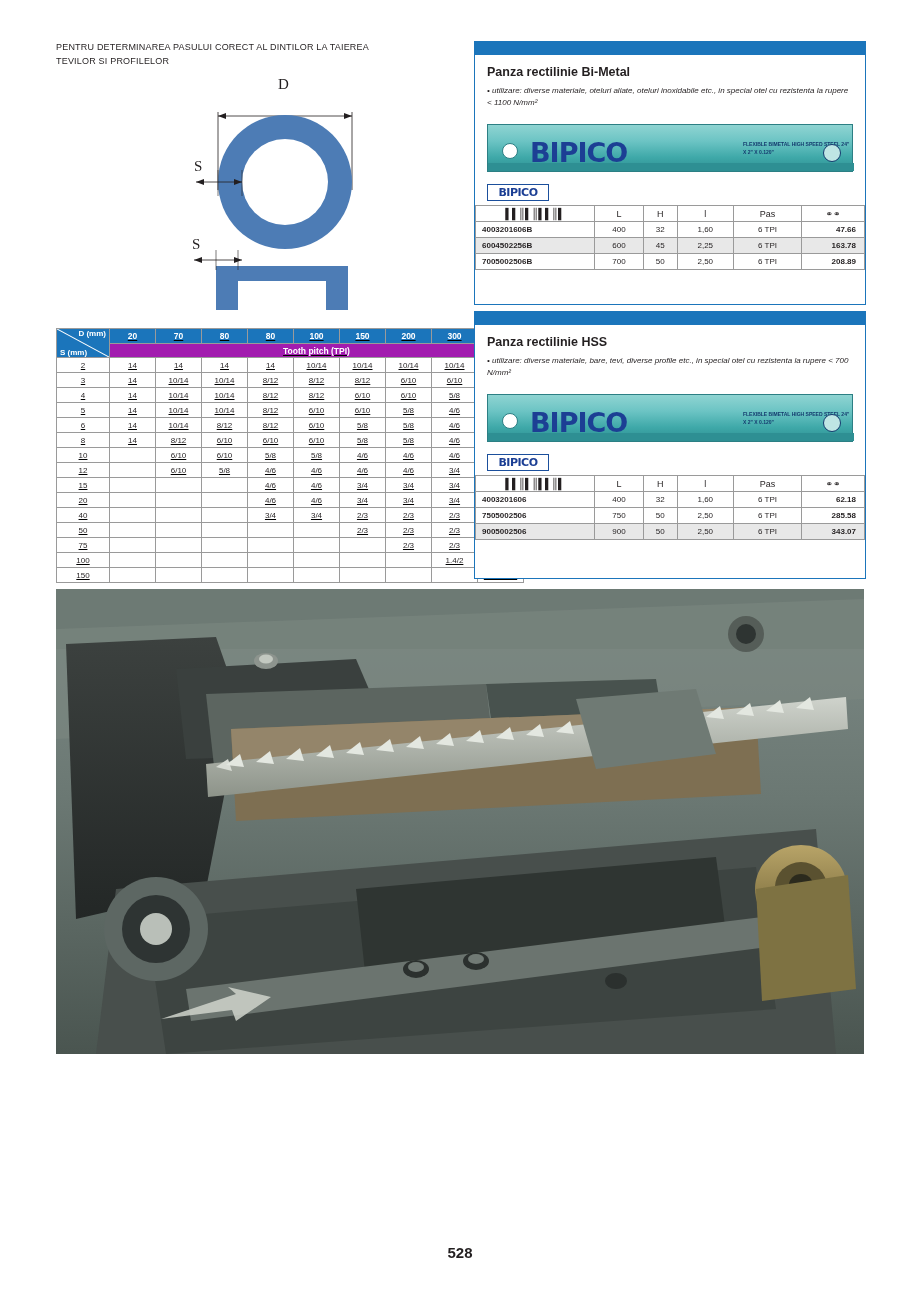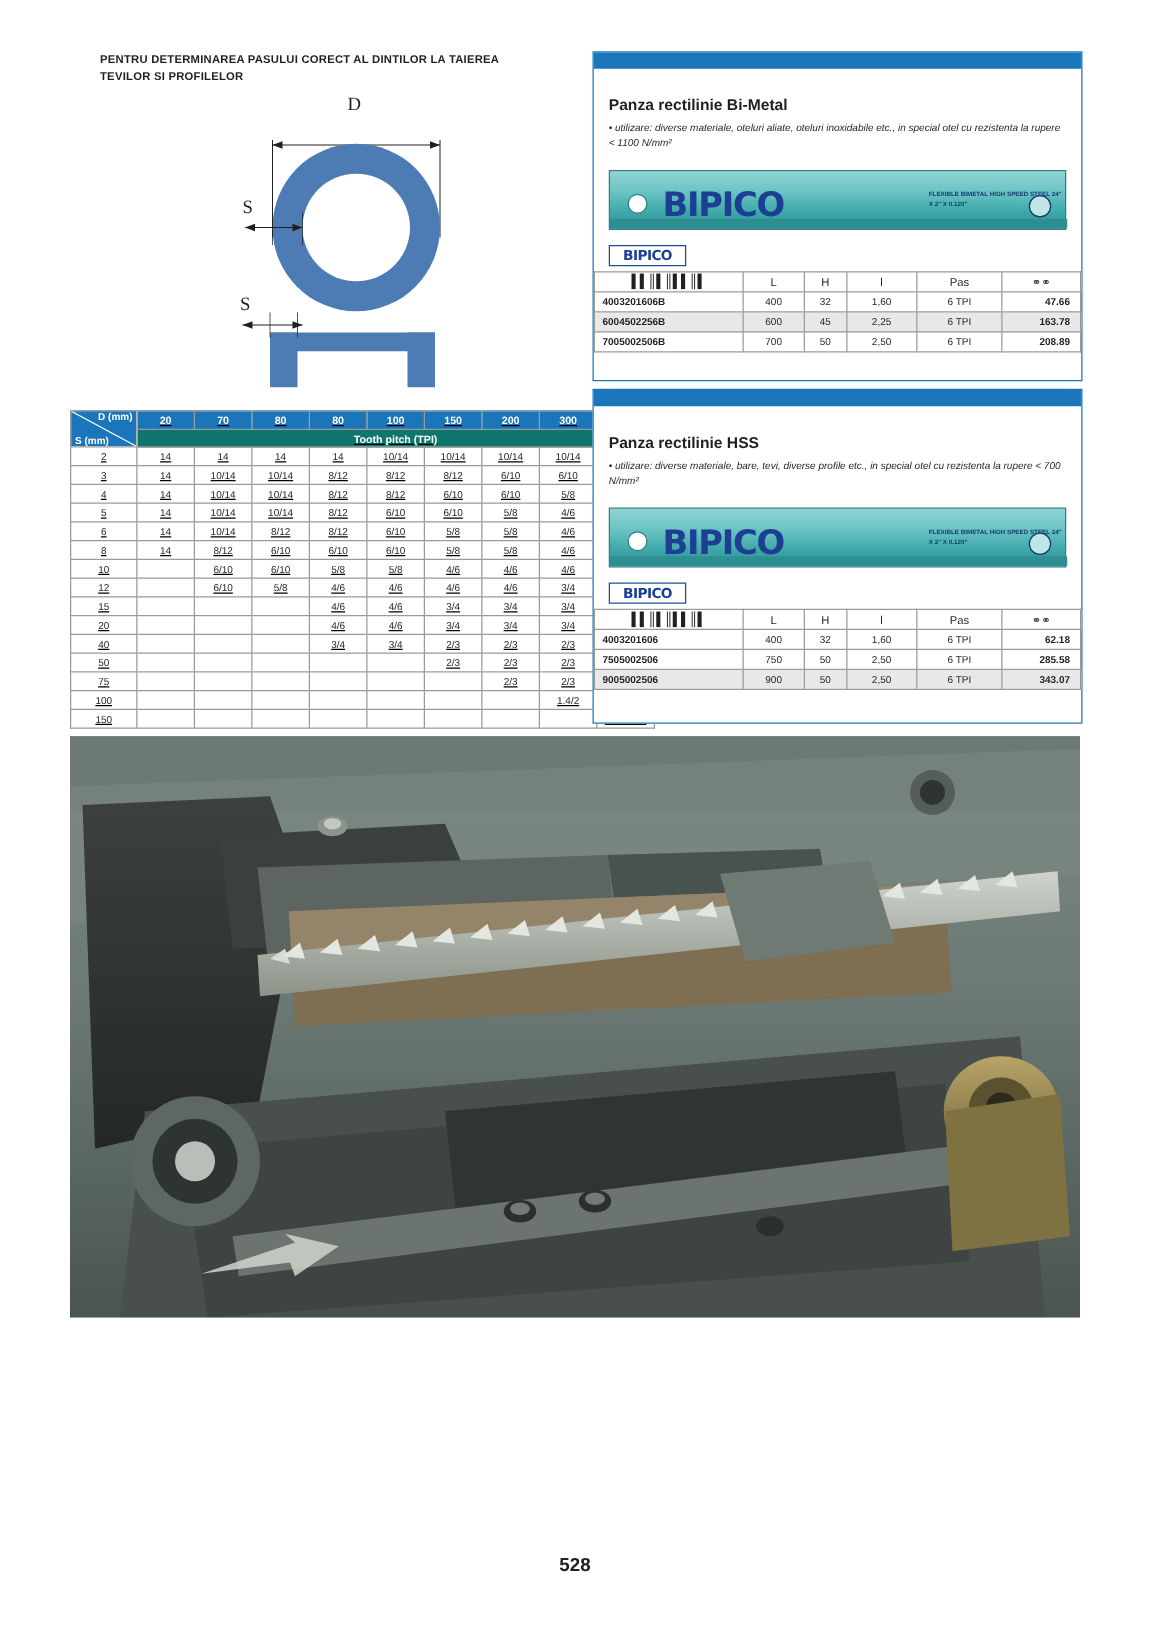--- a/index.html
+++ b/index.html
@@ -7,53 +7,53 @@
     width:920px; height:1301px;
     background:#ffffff;
     font-family:"Liberation Sans", sans-serif;
     position:relative;
     overflow:hidden;
   }
   .page { position:relative; width:920px; height:1301px; }
 
   
   .heading {
-    position:absolute; left:80px; top:41px; width:330px;
-    font-size:9px; font-weight:bold; color:#231f20; line-height:1.5;
+    position:absolute; left:56px; top:41px; width:330px;
+    font-size:9px; font-weight:normal; color:#231f20; line-height:1.5;
     letter-spacing:0.2px;
   }
 
   
   .diagram { position:absolute; left:150px; top:70px; width:300px; height:240px; }
   .dim-label { position:absolute; font-size:15px; color:#231f20; font-family:"Liberation Serif", serif; }
 
   
   .tpi-table { position:absolute; left:56px; top:328px; border-collapse:collapse;text-decoration:underline; }
   .tpi-table td, .tpi-table th {
     border:1px solid #9a9a9a;
     font-size:8px; color:#231f20; text-align:center;
     height:14px; padding:0;
     font-family:"Liberation Sans", sans-serif;
   }
   .tpi-table th { background:#1b75bb; color:#ffffff; font-weight:bold; font-size:8.5px; }
   .tpi-table td.rowhdr { width:52px; background:#ffffff; }
   .tpi-table td.val { width:45px; }
-  .tpi-table .pitch-band { background:#0f766e; color:#ffffff; font-weight:bold; font-size:8.5px; height:13px; }
+  .tpi-table .pitch-band { background:#a21caf; color:#ffffff; font-weight:bold; font-size:8.5px; height:13px; }
   .corner {
     width:52px; height:27px; padding:0; position:relative; background:#1b75bb;
     border:1px solid #9a9a9a;
   }
   .corner .d { position:absolute; right:3px; top:0px; font-size:8px; color:#fff; font-weight:bold;}
   .corner .s { position:absolute; left:3px; bottom:0px; font-size:8px; color:#fff; font-weight:bold;}
   .corner .slash { position:absolute; left:0; top:0; width:100%; height:100%; }
 
   
   .panel { position:absolute; border:1px solid #1b75bb; background:#ffffff; }
   .panel-topbar { background:#1b75bb; height:13px; }
-  .panel-title { font-size:12.5px; font-weight:bold; color:#231f20; padding:22px 12px 6px 12px; }
+  .panel-title { font-size:12.5px; font-weight:bold; color:#231f20; padding:10px 12px 6px 12px; }
   .panel-desc { font-size:8px; color:#231f20; font-style:italic; padding:0 12px 8px 12px; line-height:1.45; }
 
   .blade-img { margin:0 12px 6px 12px; height:62px; position:relative; }
   .blade-body {
     position:absolute; left:0; right:0; top:8px; height:46px;
     background:linear-gradient(180deg,#8fd4d2 0%, #6cc4c4 35%, #3fa9a9 70%, #2e8f93 100%);
     border:1px solid #2c7f84;
   }
   .blade-hole {
     position:absolute; left:14px; top:18px; width:14px; height:14px; border-radius:50%;

